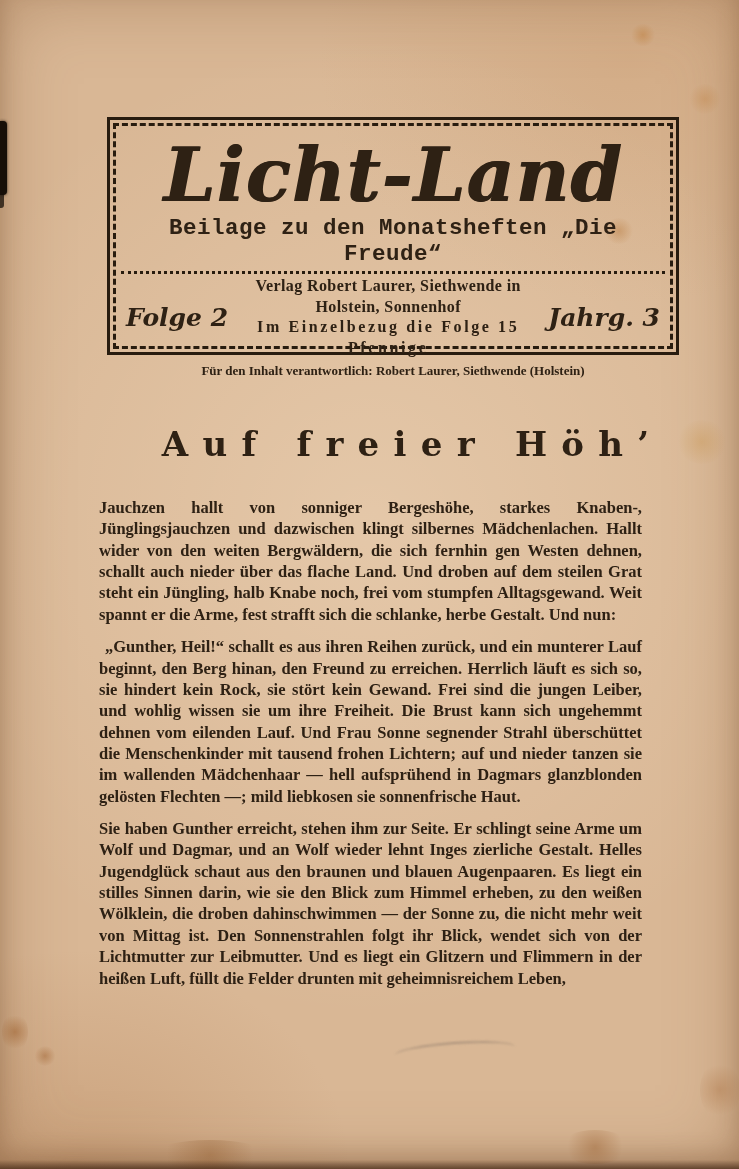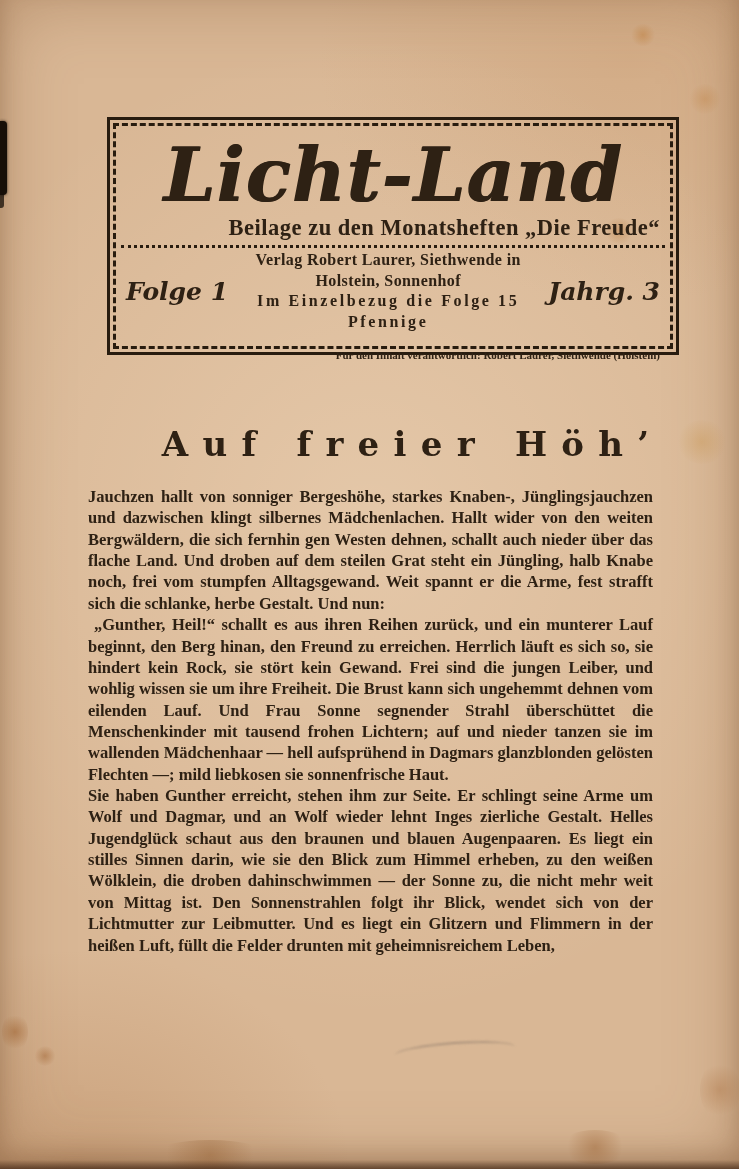--- a/index.html
+++ b/index.html
@@ -49,48 +49,48 @@
     display:flex; flex-direction:column; justify-content:space-between;
     padding:2px 10px 5px;
   }
   .mast-title {
     font-family:"DejaVu Serif", serif;
     font-size:74px; font-weight:bold; font-style:italic;
     text-align:center; line-height:1.28; letter-spacing:1px;
     text-shadow:1px 0 0 currentColor;
   }
   .mast-subtitle {
-    font-size:22.5px; font-weight:bold; text-align:right;
-    margin-top:-8px; letter-spacing:0.5px;
+    font-size:22.5px; font-weight:bold; text-align:center;
+    margin-top:-8px; letter-spacing:0.5px;font-family:Liberation Mono, monospace;
   }
   .dotted-rule { border-top:3px dotted #281c0f; margin:4px -5px 2px; }
   .mast-info { display:flex; justify-content:space-between; align-items:center; }
   .issue-label, .year-label {
     font-size:25px; font-weight:bold; font-style:italic; white-space:nowrap;
     font-family:"DejaVu Serif", serif;
   }
   .pub-center { flex:1; text-align:center; font-weight:bold; font-size:16px; line-height:1.3; padding:0 4px; }
   .pub-line1 { letter-spacing:0.4px; }
   .pub-line2 { letter-spacing:2.6px; }
-  .responsible { text-align:right; font-weight:bold; font-size:11px; margin-top:16px; }
+  .responsible { text-align:center; font-weight:bold; font-size:13px; margin-top:4px; }
 
   
   .article-title {
     position:absolute; left:0; top:424px; width:100%;
     margin:0; text-align:center;
     font-family:"DejaVu Serif", serif;
     font-size:34px; font-weight:bold;
     letter-spacing:0.42em; text-indent:0.42em;padding-left:36px;
   }
   .article-body {
     position:absolute; left:88px; top:486px; width:565px;
     font-size:16.5px; line-height:1.295; font-weight:bold;
     text-align:justify;
   }
-  .article-body p { margin:0; }
+  .article-body p { margin:11px; }
   .article-body p.dialog { text-indent:6px; }
 </style>
 </head>
 <body>
 
 <div class="page">
 
   <div class="ink-mark"></div>
   <div class="ink-mark-2"></div>
   <div class="stain st1"></div>
@@ -104,21 +104,21 @@
   <div class="stain st9"></div>
   <div class="pencil-mark"></div>
   <div class="bottom-edge"></div>
 
   <div class="masthead">
     <div class="masthead-inner">
       <div class="mast-title">Licht-Land</div>
       <div class="mast-subtitle">Beilage zu den Monatsheften „Die Freude“</div>
       <div class="dotted-rule"></div>
       <div class="mast-info">
-        <div class="issue-label">Folge 1</div>
+        <div class="issue-label">Folge 2</div>
         <div class="pub-center">
           <div class="pub-line1">Verlag Robert Laurer, Siethwende in Holstein, Sonnenhof</div>
           <div class="pub-line2">Im Einzelbezug die Folge 15 Pfennige</div>
         </div>
         <div class="year-label">Jahrg. 3</div>
       </div>
       <div class="responsible">Für den Inhalt verantwortlich: Robert Laurer, Siethwende (Holstein)</div>
     </div>
   </div>
 

